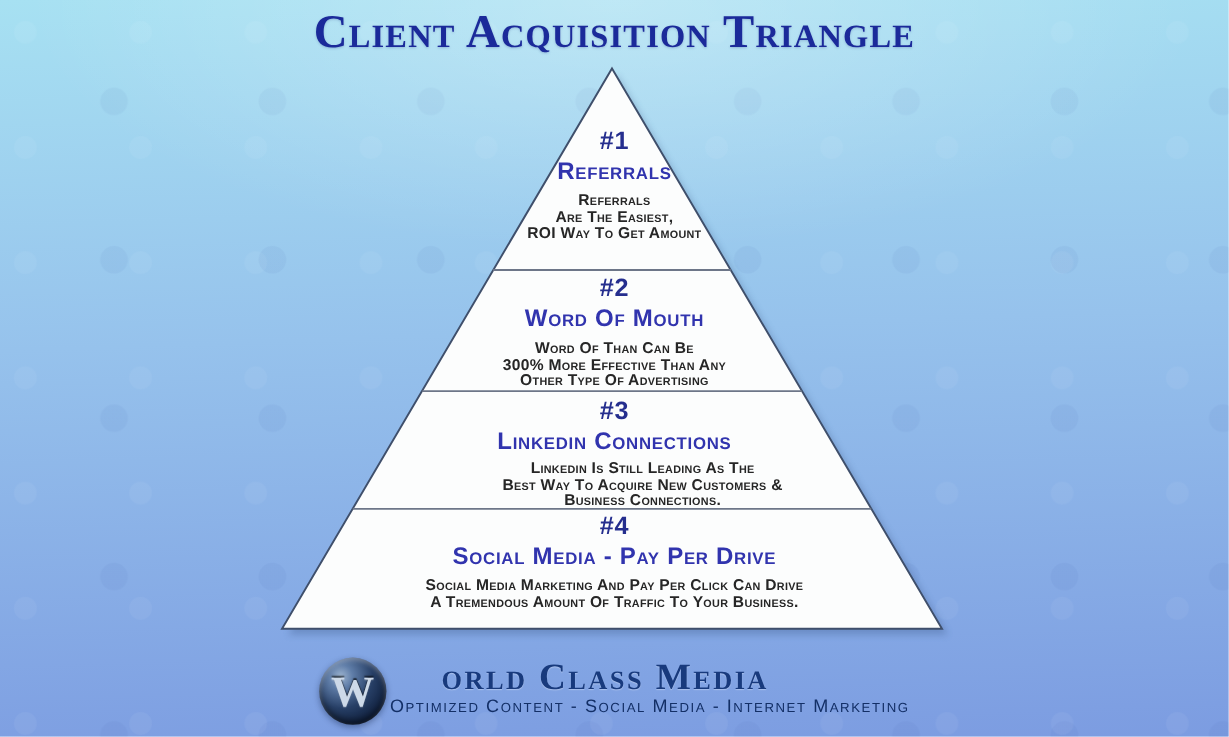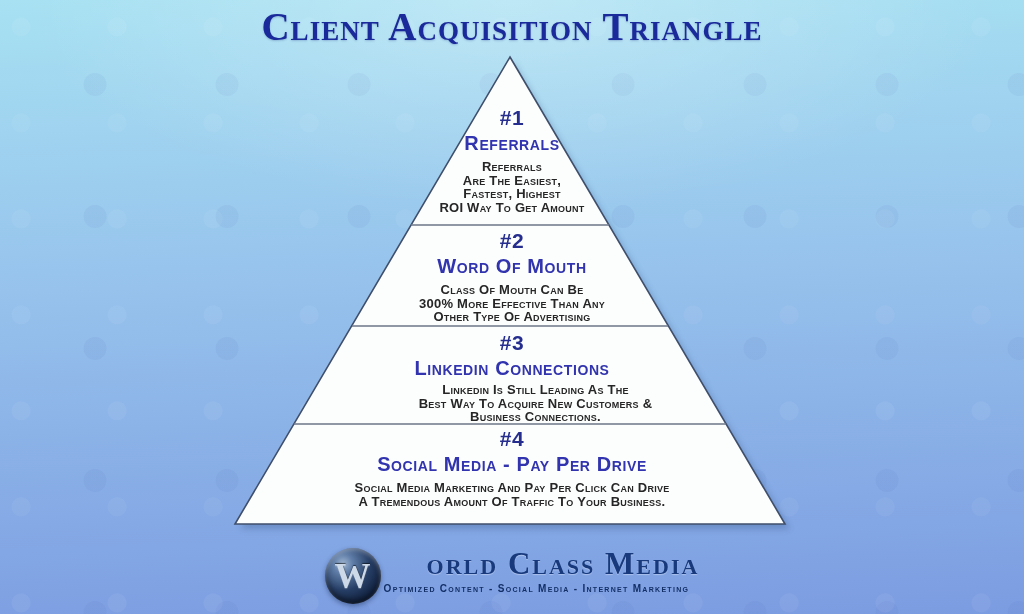--- a/index.html
+++ b/index.html
@@ -60,21 +60,21 @@
     font-family:"Liberation Serif", serif; font-weight:700; font-size:36px; line-height:36px;
     color:#cdd9e8; text-shadow:0 -1px 1px rgba(0,0,0,0.6), 0 1px 1px rgba(255,255,255,0.25);
   }
   .brandcol{margin-left:3px;}
   .brand{
     font-family:"Liberation Serif", serif; font-variant:small-caps; font-weight:700;
     font-size:31px; line-height:36px; letter-spacing:2px;
     color:var(--brand-color); text-shadow:0 1px 1px rgba(255,255,255,0.35);margin-left:43px;
   }
   .tagline{
-    font-variant:small-caps; font-weight:700; font-size:10px; line-height:13px;
+    font-variant:small-caps; font-weight:400; font-size:15px; line-height:13px;
     letter-spacing:1.3px; color:var(--tagline-color); margin-top:0;
   }
 </style>
 </head>
 <body>
 
 <div class="stage">
 
   <h1 class="title">Client Acquisition Triangle</h1>
 
@@ -90,30 +90,29 @@
     <line class="divider" x1="352" y1="326" x2="668" y2="326"></line>
     <line class="divider" x1="294" y1="424" x2="726" y2="424"></line>
   </svg>
 
   <div class="sec s1">
     <div class="num">#1</div>
     <div class="heading">Referrals</div>
     <div class="body">
       <div class="bl">Referrals</div>
       <div class="bl">Are The Easiest,</div>
-      <div class="bl">Fastest, Highest</div>
       <div class="bl">ROI Way To Get Amount</div>
     </div>
   </div>
 
   <div class="sec s2">
     <div class="num">#2</div>
     <div class="heading">Word Of Mouth</div>
     <div class="body">
-      <div class="bl">Class Of Mouth Can Be</div>
+      <div class="bl">Word Of Than Can Be</div>
       <div class="bl">300% More Effective Than Any</div>
       <div class="bl">Other Type Of Advertising</div>
     </div>
   </div>
 
   <div class="sec s3">
     <div class="num">#3</div>
     <div class="heading">Linkedin Connections</div>
     <div class="body">
       <div class="bl">Linkedin Is Still Leading As The</div>

